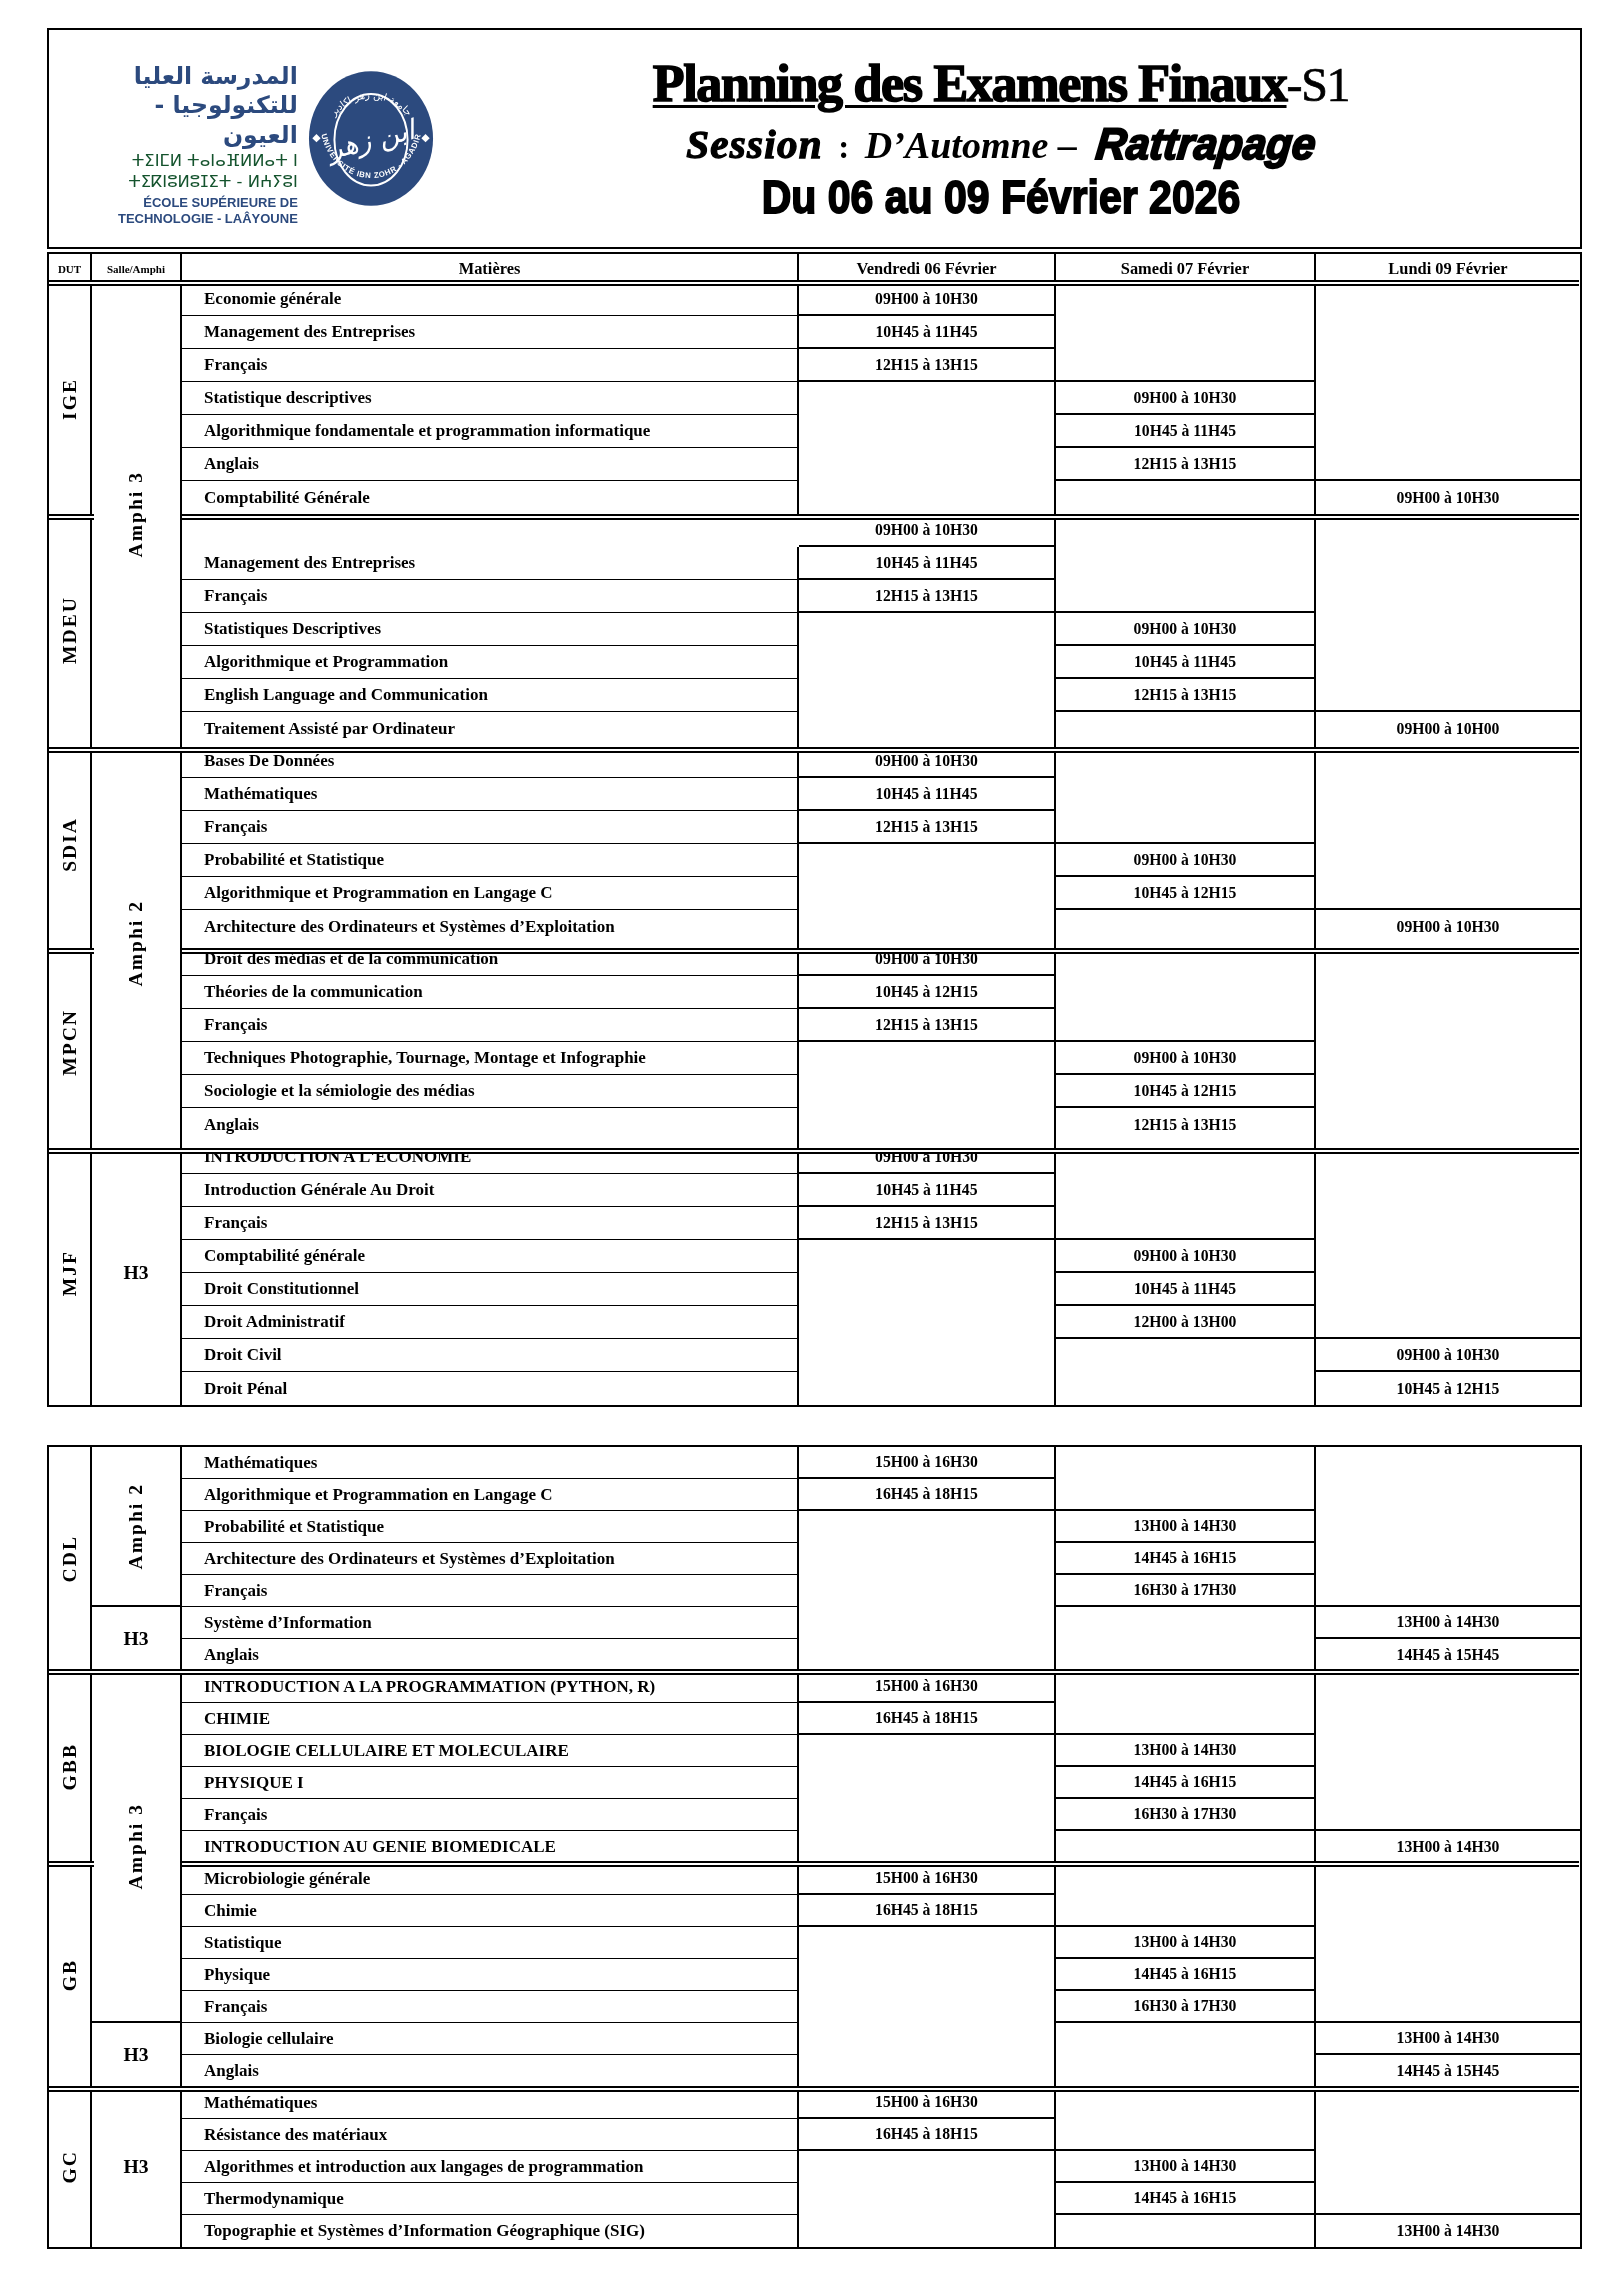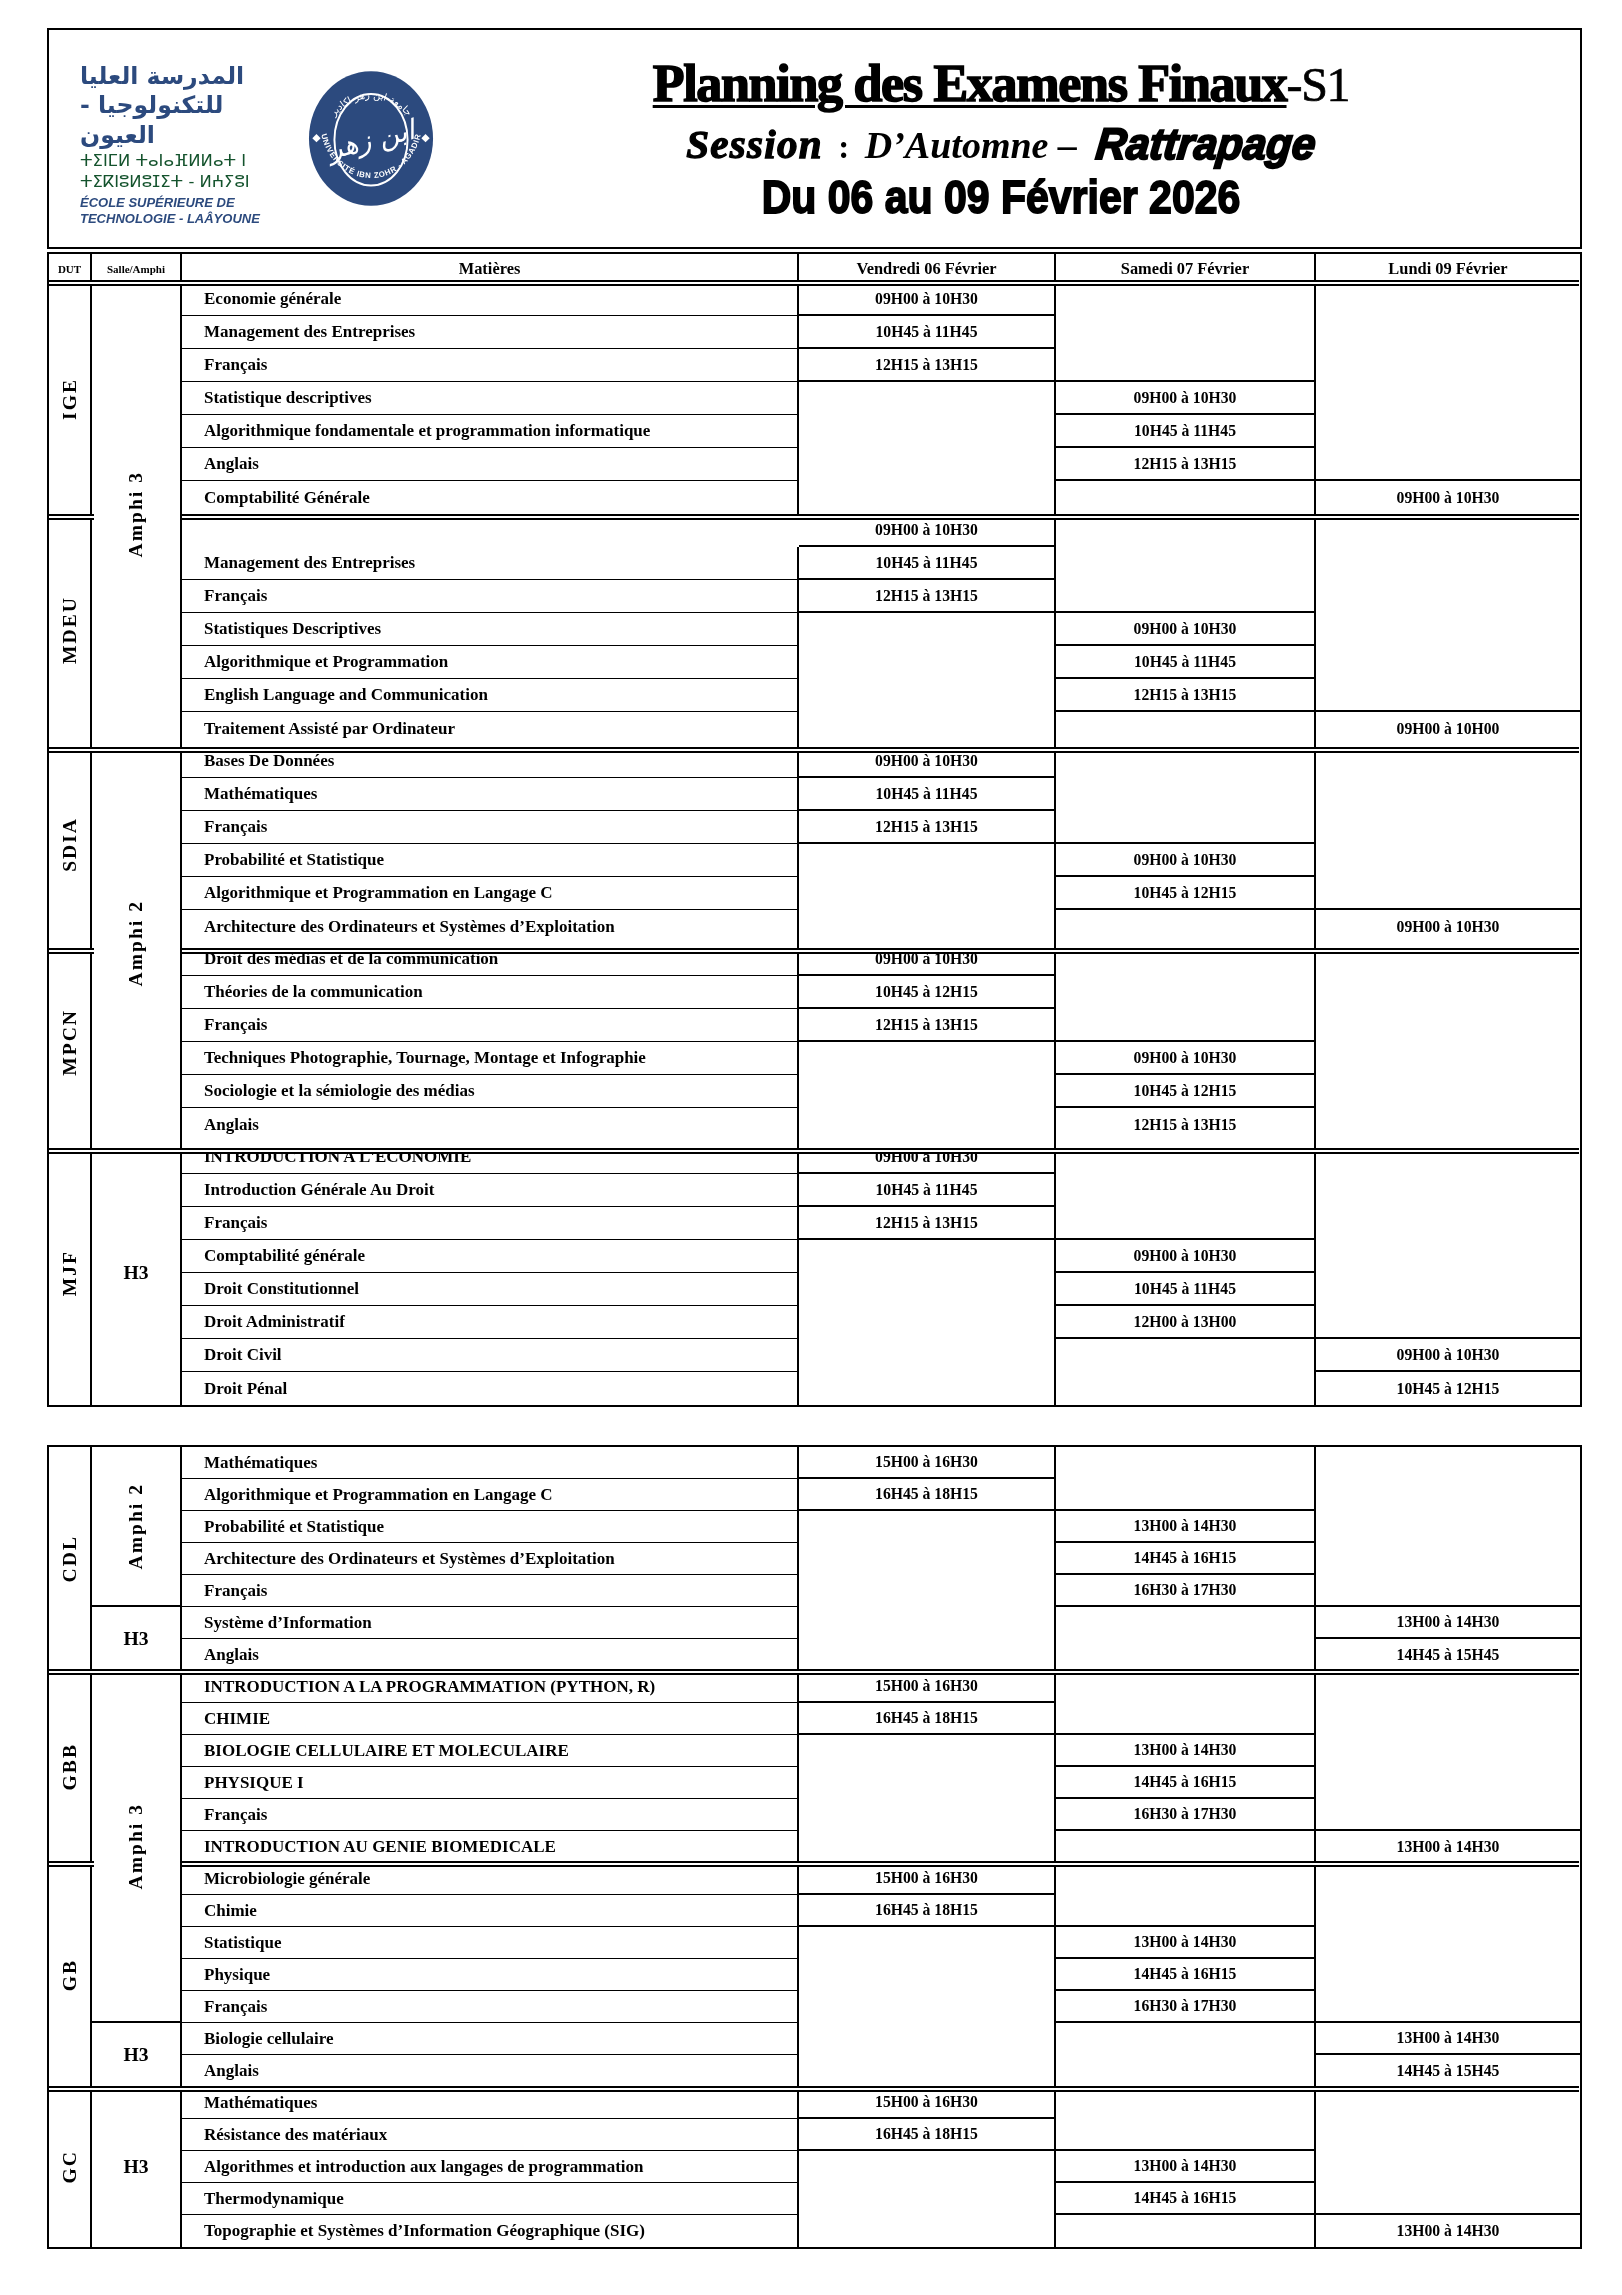--- a/index.html
+++ b/index.html
@@ -3,21 +3,21 @@
 <meta charset="utf-8">
 <style>
   html,body{margin:0;padding:0;background:#e8e8e8;}
   .page{position:relative;width:1623px;height:2295px;background:#ffffff;
         font-family:"Liberation Serif", serif;color:#000;overflow:hidden;}
 
   
   .header-box{position:absolute;left:47px;top:27.5px;width:1535px;height:221px;
               border:2.6px solid #000;box-sizing:border-box;display:flex;align-items:center;}
   .logo-wrap{width:386px;display:flex;align-items:center;gap:9.2px;padding-left:31px;box-sizing:border-box;}
-  .logo-text{flex:1;text-align:left;line-height:1.25;margin-top:13px;}
+  .logo-text{flex:1;text-align:right;line-height:1.25;margin-top:13px;}
   .logo-ar{font-size:23.6px;font-weight:bold;font-family:"DejaVu Sans",sans-serif;}
   .logo-tf{font-size:16.4px;font-family:"DejaVu Sans",sans-serif;margin-top:1.3px;}
   .logo-fr{font-size:13px;font-weight:bold;font-family:"Liberation Sans",sans-serif;margin-top:2.6px;}
   .titles{flex:1;text-align:center;padding-right:13px;}
   .title-line1{font-size:52px;font-weight:bold;letter-spacing:-1.3px;line-height:1.0;}
   .title-main{text-decoration:underline;text-decoration-thickness:3.3px;text-underline-offset:3.9px;
               -webkit-text-stroke:1.6px #000;}
   .title-suffix{font-weight:normal;-webkit-text-stroke:0.7px #000;font-size:48px;}
   .title-line2{margin-top:13px;font-size:41px;line-height:1.0;}
   .session-word{font-style:italic;font-weight:bold;-webkit-text-stroke:1.3px #000;letter-spacing:1.3px;}
@@ -51,21 +51,21 @@
 </head>
 <body>
 
 <div class="page">
 
   <div class="header-box">
     <div class="logo-wrap">
       <div class="logo-text">
         <div class="logo-ar" style="color:#2c4a7e;">المدرسة العليا للتكنولوجيا - العيون</div>
         <div class="logo-tf" style="color:#14532d;">ⵜⵉⵏⵎⵍ ⵜⴰⵏⴰⴼⵍⵍⴰⵜ ⵏ ⵜⵉⴽⵏⵓⵍⵓⵊⵉⵜ - ⵍⵄⵢⵓⵏ</div>
-        <div class="logo-fr" style="color:#2c4a7e;font-style:italic;">ÉCOLE SUPÉRIEURE DE TECHNOLOGIE - LAÂYOUNE</div>
+        <div class="logo-fr" style="color:#2c4a7e;">ÉCOLE SUPÉRIEURE DE TECHNOLOGIE - LAÂYOUNE</div>
       </div>
       <svg class="seal" width="128" height="139" viewBox="0 0 196 212">
         <defs>
           <path id="arcTop" d="M 26 106 A 74 80 0 0 1 170 106"></path>
           <path id="arcBot" d="M 22 100 A 78 86 0 0 0 174 100"></path>
         </defs>
         <ellipse cx="98" cy="106" rx="95" ry="103" fill="#2c4a7e"></ellipse>
         <ellipse cx="98" cy="108" rx="56" ry="70" fill="none" stroke="#ffffff" stroke-width="3"></ellipse>
         <text fill="#ffffff" font-size="15" font-family="DejaVu Sans, sans-serif">
           <textPath href="#arcTop" startOffset="50%" text-anchor="middle">جامعة ابن زهر اكادير</textPath>

